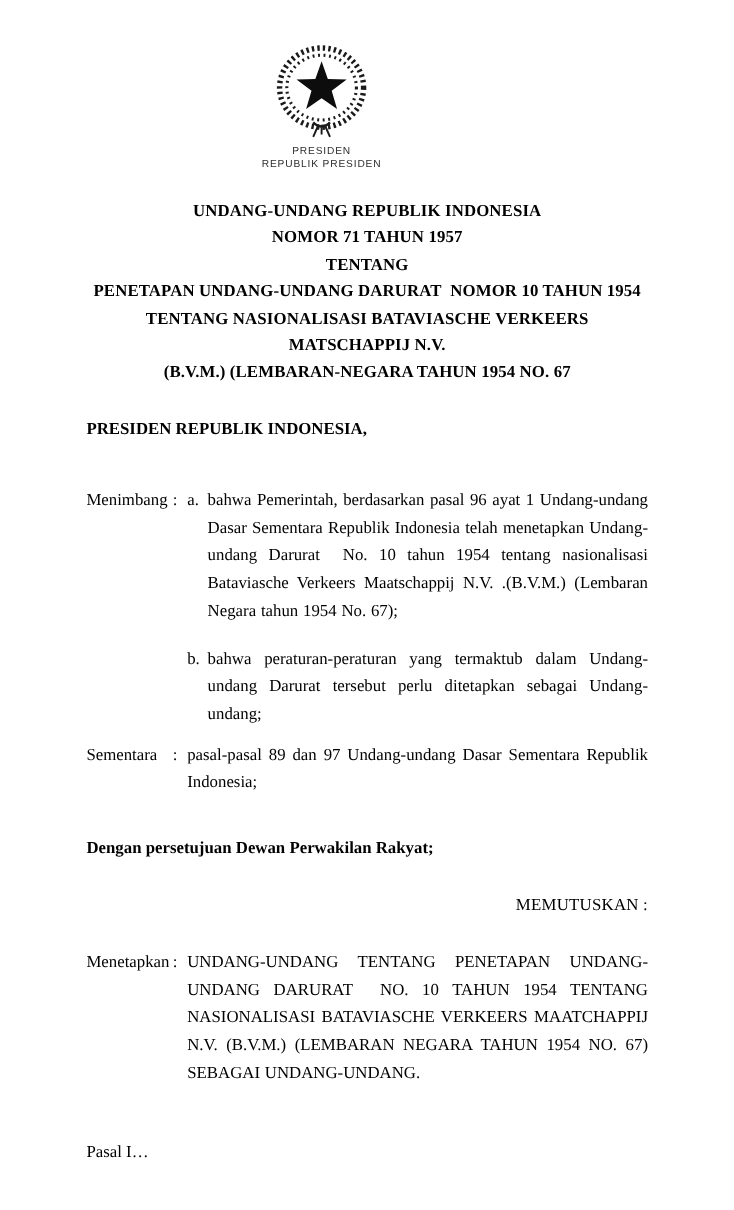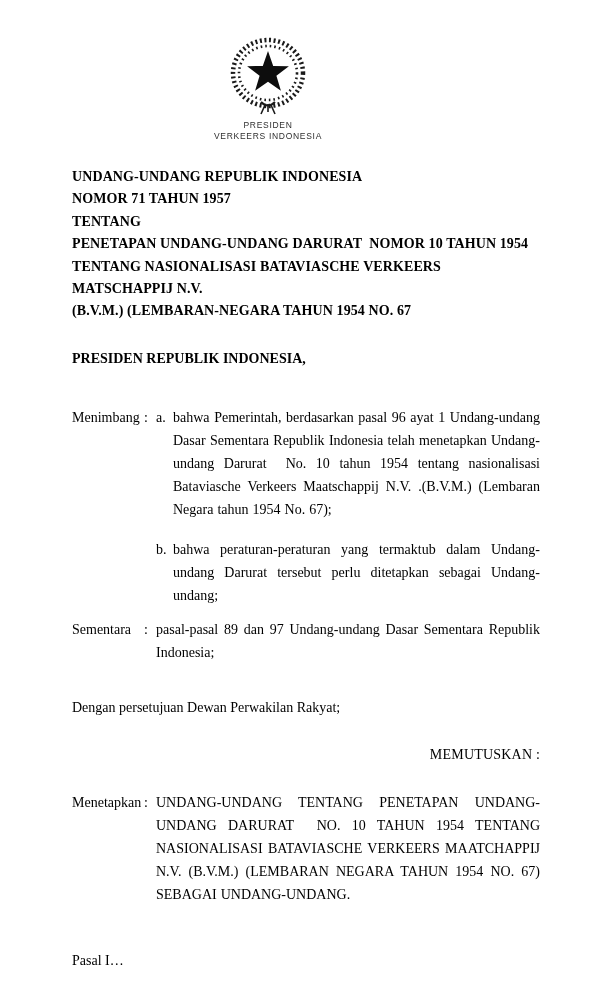--- a/index.html
+++ b/index.html
@@ -33,21 +33,21 @@
     font-family: "Liberation Sans", sans-serif;
     font-size: 8.5px;
     line-height: 11px;
     letter-spacing: 0.7px;
     color: #2e2e2e;
   }
 
   
   .title-block {
     margin-top: 24px;
-    text-align: left;
+    text-align: center;
   }
   .title-line {
     font-size: 14px;
     font-weight: bold;
     line-height: 22.4px;
     letter-spacing: 0.1px;
   }
 
   .preamble-heading {
     margin-top: 25px;
@@ -82,20 +82,21 @@
     word-spacing: 0.5px;
   }
 
   .clause-menimbang  { margin-top: 36px; }
   .clause-mengingat  { margin-top: 11px; }
 
   .agreement-line {
     margin-top: 32px;
     font-size: 14px;
     line-height: 23px;
+    font-weight: bold;
   }
   .decision-heading {
     margin-top: 24px;
     text-align: right;
     font-size: 14px;
     line-height: 23px;
     letter-spacing: 0.2px;
   }
   .clause-menetapkan { margin-top: 25px; }
 
@@ -114,21 +115,21 @@
   <div class="emblem">
     <svg width="80" height="82" viewBox="0 0 80 82" aria-hidden="true">
       <ellipse cx="40" cy="37" rx="35" ry="33" fill="none" stroke="#1a1a1a" stroke-width="4.5" stroke-dasharray="2 2.6"></ellipse>
       <ellipse cx="40" cy="37" rx="29" ry="27" fill="none" stroke="#1a1a1a" stroke-width="2.6" stroke-dasharray="1.6 3"></ellipse>
       <polygon fill="#0d0d0d" points="40,15 45.2,29.9 60.9,30.2 48.4,39.7 52.9,54.8 40,45.8 27.1,54.8 31.6,39.7 19.1,30.2 34.8,29.9"></polygon>
       <path d="M33 66 q7 7 14 0" fill="none" stroke="#1a1a1a" stroke-width="2"></path>
       <path d="M37 69 l-4 9 M43 69 l4 9 M40 68 l0 8" fill="none" stroke="#1a1a1a" stroke-width="1.6"></path>
     </svg>
     <div class="emblem-caption">
       <div>PRESIDEN</div>
-      <div>VERKEERS INDONESIA</div>
+      <div>REPUBLIK PRESIDEN</div>
     </div>
   </div>
 
   <div class="content">
 
     <div class="title-block">
       <div class="title-line">UNDANG-UNDANG REPUBLIK INDONESIA</div>
       <div class="title-line">NOMOR 71 TAHUN 1957</div>
       <div class="title-line">TENTANG</div>
       <div class="title-line">PENETAPAN UNDANG-UNDANG DARURAT&nbsp; NOMOR 10 TAHUN 1954</div>

